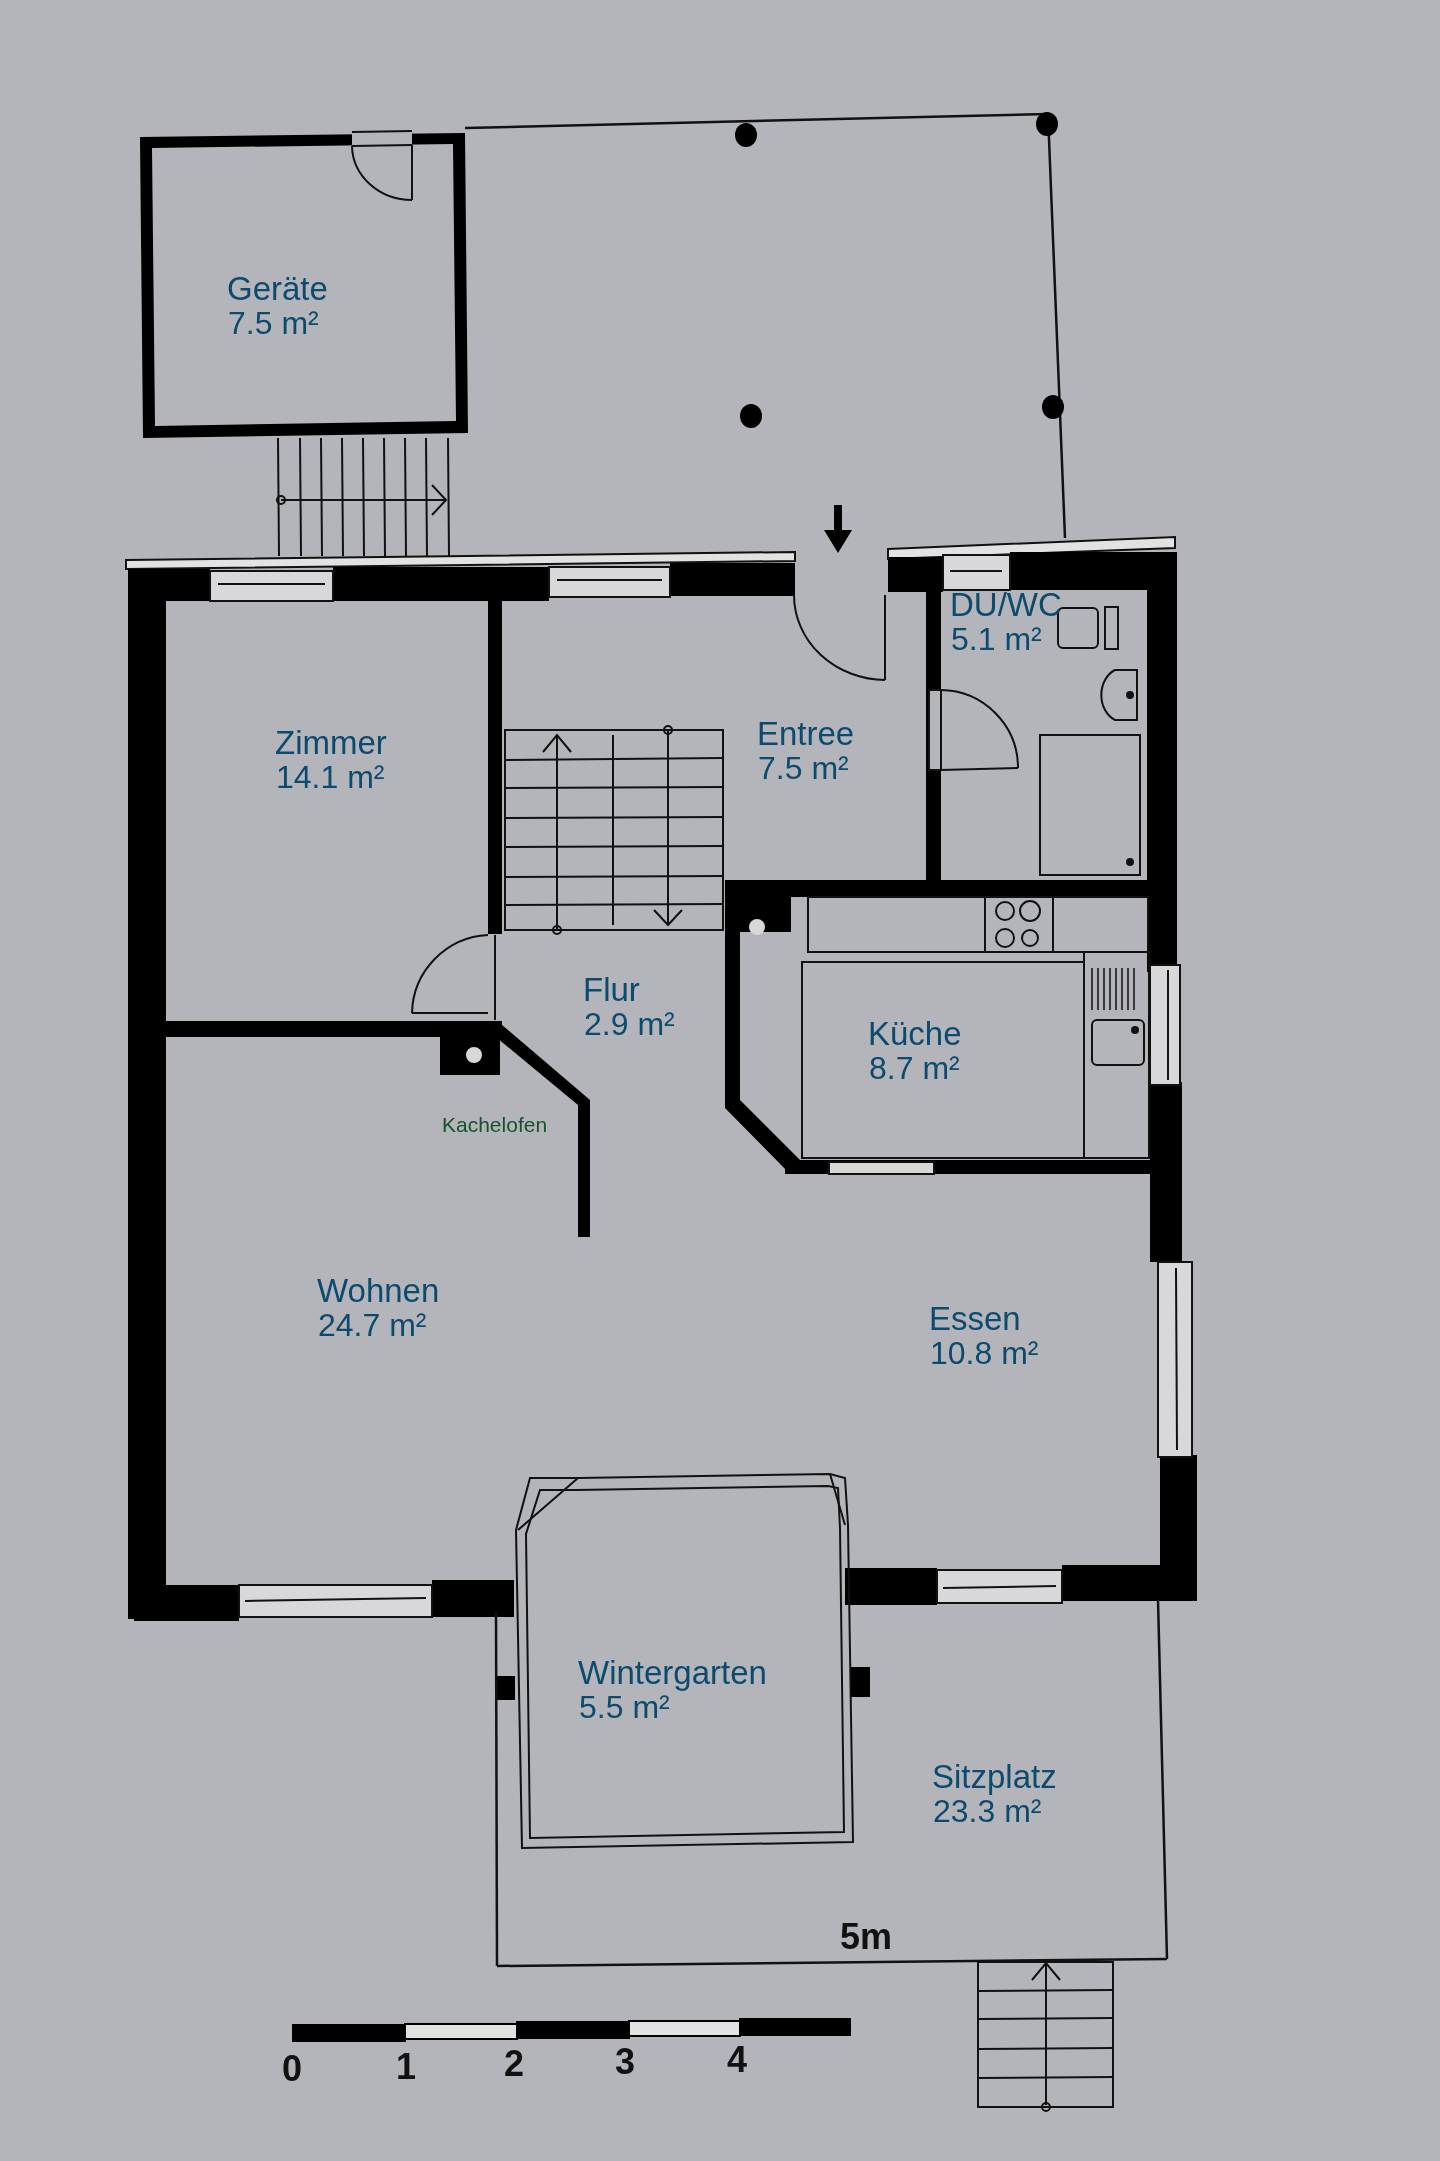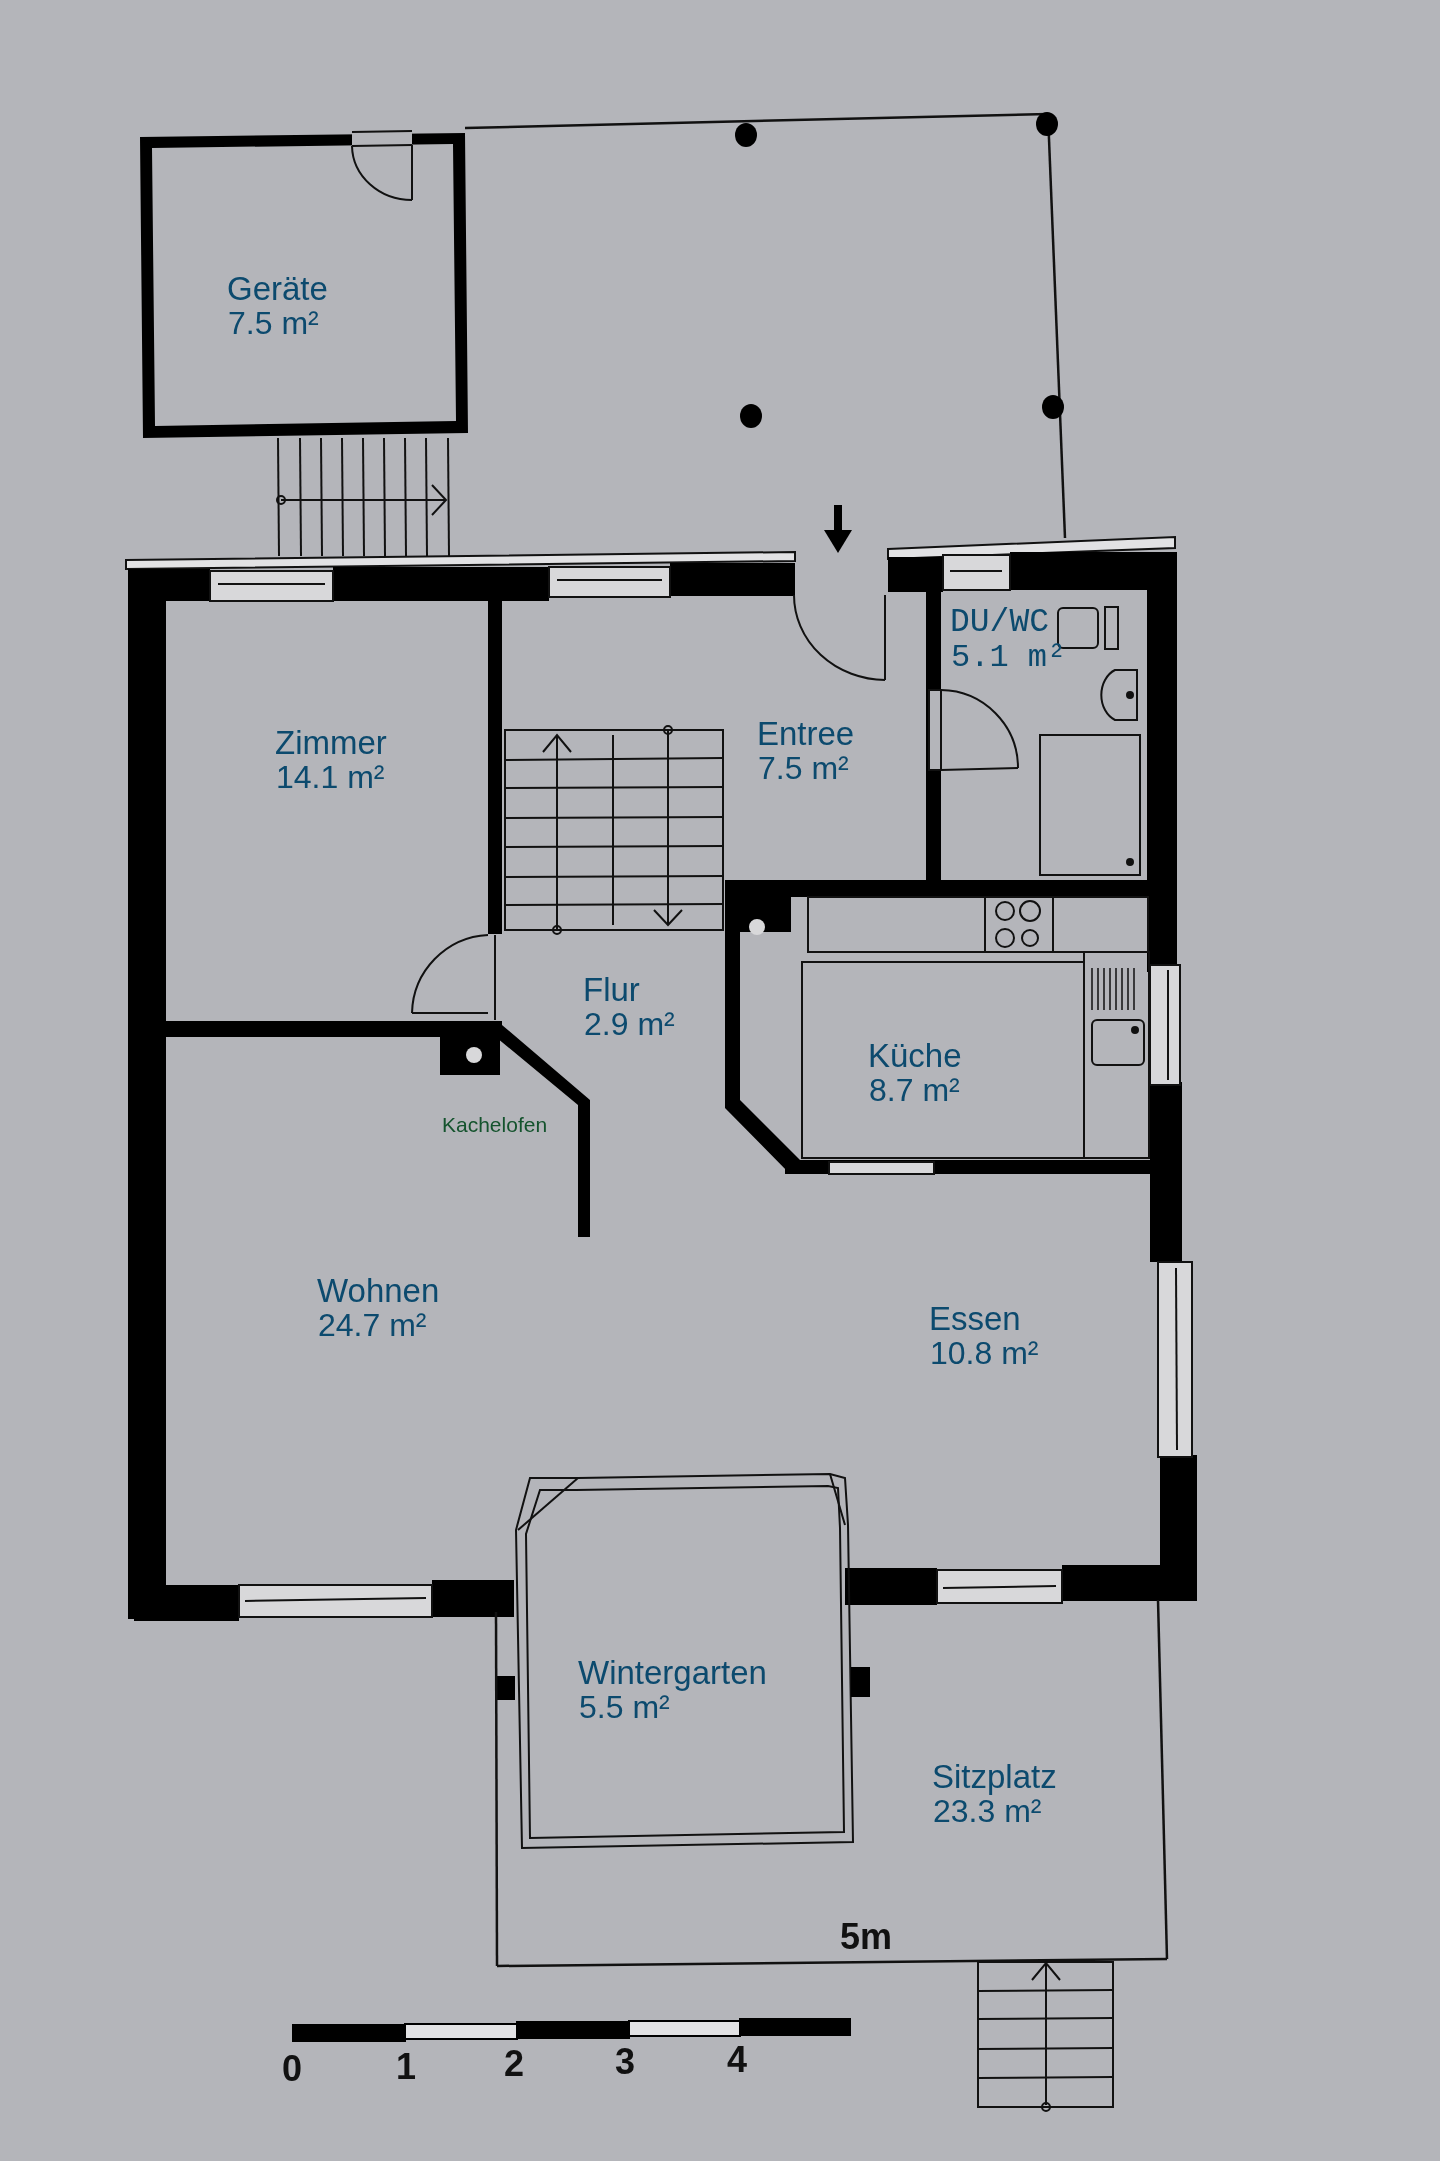--- a/index.html
+++ b/index.html
@@ -229,29 +229,29 @@
   <span class="area">7.5 m²</span>
 </div>
 <div class="room-label" style="left:275px; top:726px;">
   <span class="name">Zimmer</span>
   <span class="area">14.1 m²</span>
 </div>
 <div class="room-label" style="left:757px; top:717px;">
   <span class="name">Entree</span>
   <span class="area">7.5 m²</span>
 </div>
-<div class="room-label" style="left:950px; top:606px;font-family:Liberation Mono, monospace;">
+<div class="room-label" style="left:950px; top:588px;">
   <span class="name">DU/WC</span>
   <span class="area">5.1 m²</span>
 </div>
 <div class="room-label" style="left:583px; top:973px;">
   <span class="name">Flur</span>
   <span class="area">2.9 m²</span>
 </div>
-<div class="room-label" style="left:868px; top:1017px;margin-top:22px;">
+<div class="room-label" style="left:868px; top:1017px;">
   <span class="name">Küche</span>
   <span class="area">8.7 m²</span>
 </div>
 <div class="room-label" style="left:317px; top:1274px;">
   <span class="name">Wohnen</span>
   <span class="area">24.7 m²</span>
 </div>
 <div class="room-label" style="left:929px; top:1302px;">
   <span class="name">Essen</span>
   <span class="area">10.8 m²</span>

